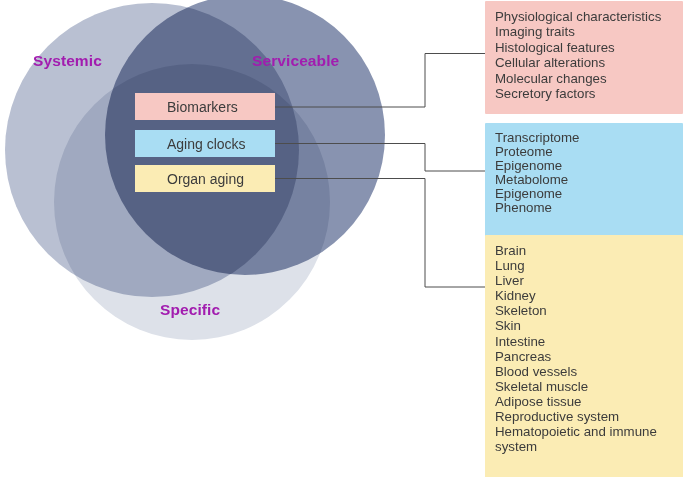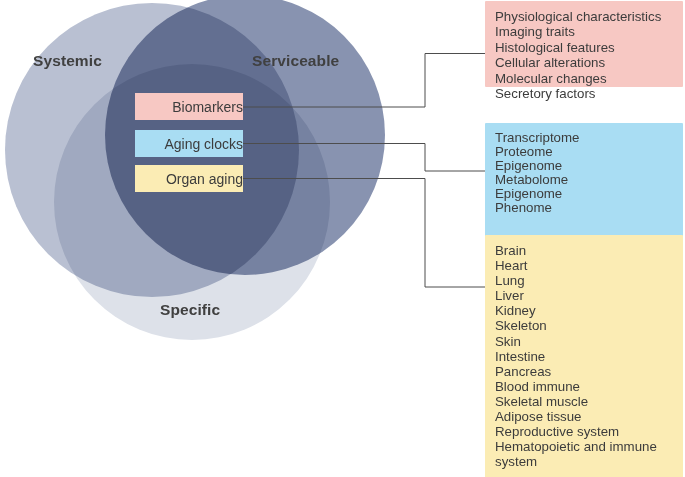--- a/index.html
+++ b/index.html
@@ -4,36 +4,36 @@
 <style>
   html,body{margin:0;padding:0;background:#fff;}
   #canvas{
     position:relative;width:685px;height:477px;background:#ffffff;overflow:hidden;
     font-family:"Liberation Sans","DejaVu Sans",sans-serif;
   }
   #venn-svg{position:absolute;left:0;top:0;isolation:isolate;}
   .venn-circle{mix-blend-mode:multiply;}
   .circle-label{
     position:absolute;font-weight:bold;font-size:15.5px;line-height:15px;
-    color:#404040;letter-spacing:.1px;white-space:nowrap;
+    color:#a21caf;letter-spacing:.1px;white-space:nowrap;
   }
   .center-box{
     position:absolute;left:135px;width:108px;height:27px;
-    display:flex;align-items:center;justify-content:flex-end;
-    font-size:14px;color:#3c3c3c;white-space:nowrap;
+    display:flex;align-items:center;justify-content:flex-start;
+    font-size:14px;color:#3c3c3c;white-space:nowrap;padding-left:32px;
   }
   .panel{
     position:absolute;left:485px;width:198px;box-sizing:border-box;
     padding:8px 4px 6px 10px;color:#3c3c3c;font-size:13.3px;border-radius:1px;
   }
   .panel .item{line-height:15.4px;}
   .panel.tight .item{line-height:14px;}
   .panel.organ .item{line-height:15.1px;}
   .panel:not(.organ) .item{white-space:nowrap;}
-  #panel-biomarkers{top:1px;height:86px;}
+  #panel-biomarkers{top:1px;height:113px;}
   #panel-clocks{top:123px;height:124px;}
   #panel-organ{top:235px;height:299px;}
 </style>
 </head>
 <body>
 
 <div id="canvas">
 
   <svg id="venn-svg" width="685" height="477" viewBox="0 0 685 477">
     <g>
@@ -75,28 +75,27 @@
     <div class="item">Transcriptome</div>
     <div class="item">Proteome</div>
     <div class="item">Epigenome</div>
     <div class="item">Metabolome</div>
     <div class="item">Epigenome</div>
     <div class="item">Phenome</div>
   </div>
 
   <div class="panel organ" id="panel-organ" style="background-color: rgb(251, 236, 180);">
     <div class="item">Brain</div>
-    <div class="item">Heart</div>
     <div class="item">Lung</div>
     <div class="item">Liver</div>
     <div class="item">Kidney</div>
     <div class="item">Skeleton</div>
     <div class="item">Skin</div>
     <div class="item">Intestine</div>
     <div class="item">Pancreas</div>
-    <div class="item">Blood immune</div>
+    <div class="item">Blood vessels</div>
     <div class="item">Skeletal muscle</div>
     <div class="item">Adipose tissue</div>
     <div class="item">Reproductive system</div>
     <div class="item">Hematopoietic and immune system</div>
   </div>
 
 </div>
 
 </body></html>

